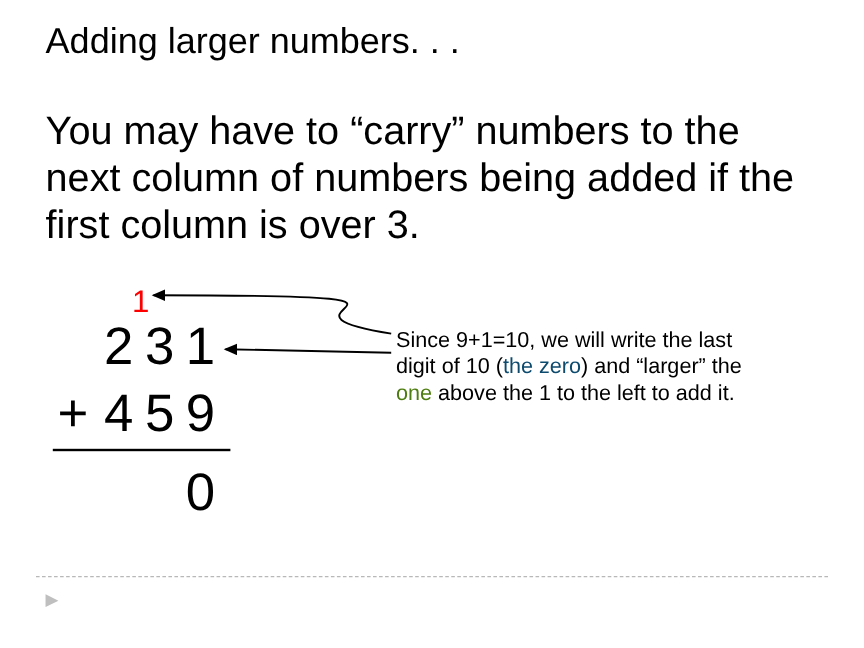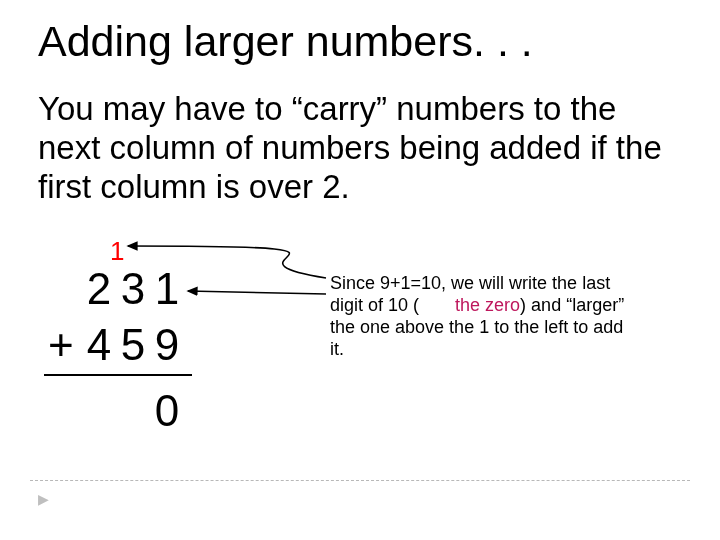--- a/index.html
+++ b/index.html
@@ -14,21 +14,21 @@
   }
   .slide {
     position: relative;
     width: 720px;
     height: 540px;
   }
   .title {
     position: absolute;
     left: 38px;
     top: 18px;
-    font-size: 43px;
+    font-size: 30px;
     line-height: 1.1;
   }
   .body-text {
     position: absolute;
     left: 38px;
     top: 90px;
     width: 640px;
     font-size: 33px;
     line-height: 1.18;
   }
@@ -65,22 +65,22 @@
   }
   .d-ans-c3 { left: 150px; top: 386px; }
   .explain {
     position: absolute;
     left: 330px;
     top: 273px;
     width: 300px;
     font-size: 18px;
     line-height: 1.22;
   }
-  .explain .zero-word { color: #be185d; margin-left: 36px; }
-  .explain .one-word  { color: #000000; }
+  .explain .zero-word { color: #0c4a6e; }
+  .explain .one-word  { color: #4d7c0f; }
   .dashed {
     position: absolute;
     left: 30px;
     top: 480px;
     width: 660px;
     height: 0;
     border-top: 1px dashed #b8b8b8;
   }
   .bullet-chevron {
     position: absolute;
@@ -98,21 +98,21 @@
     pointer-events: none;
   }
 </style>
 </head>
 <body>
 
 <div class="slide">
 
   <div class="title">Adding larger numbers. . .</div>
 
-  <div class="body-text">You may have to “carry” numbers to the next column of numbers being added if the first column is over 2.</div>
+  <div class="body-text">You may have to “carry” numbers to the next column of numbers being added if the first column is over 3.</div>
 
   <div class="carry">1</div>
 
   <div class="digit d-r1-c1">2</div>
   <div class="digit d-r1-c2">3</div>
   <div class="digit d-r1-c3">1</div>
 
   <div class="d-plus">+</div>
   <div class="digit d-r2-c1">4</div>
   <div class="digit d-r2-c2">5</div>

